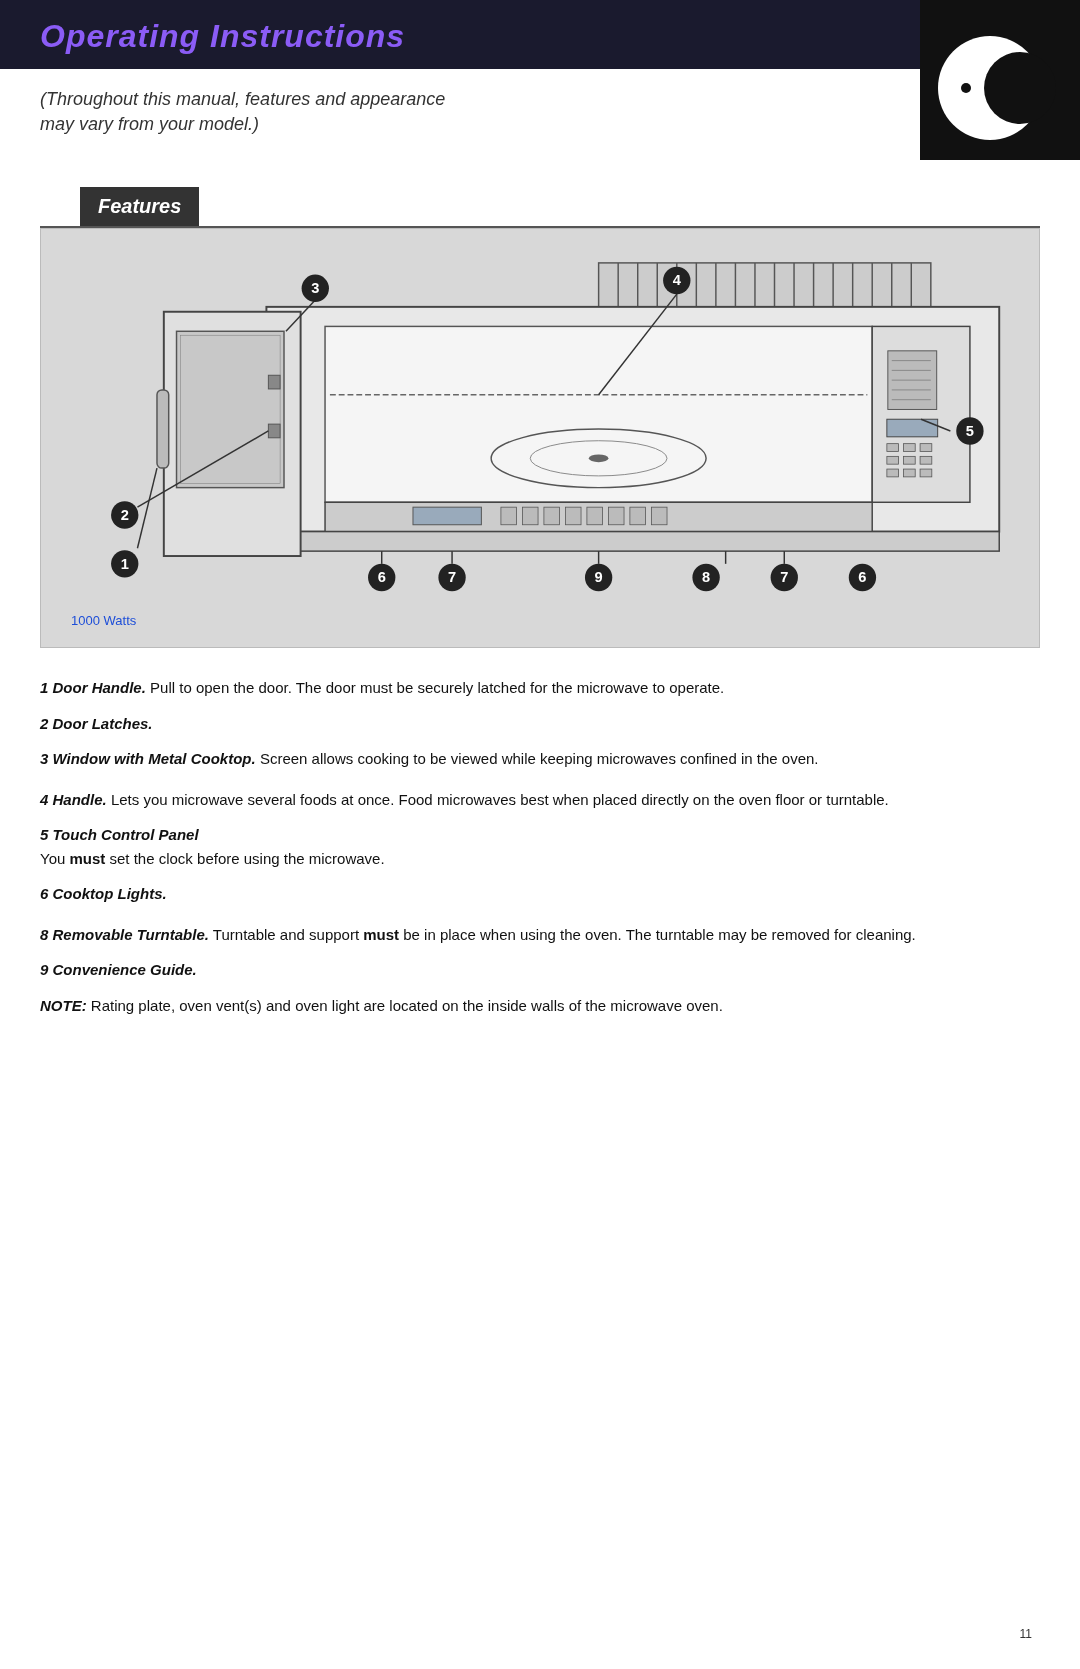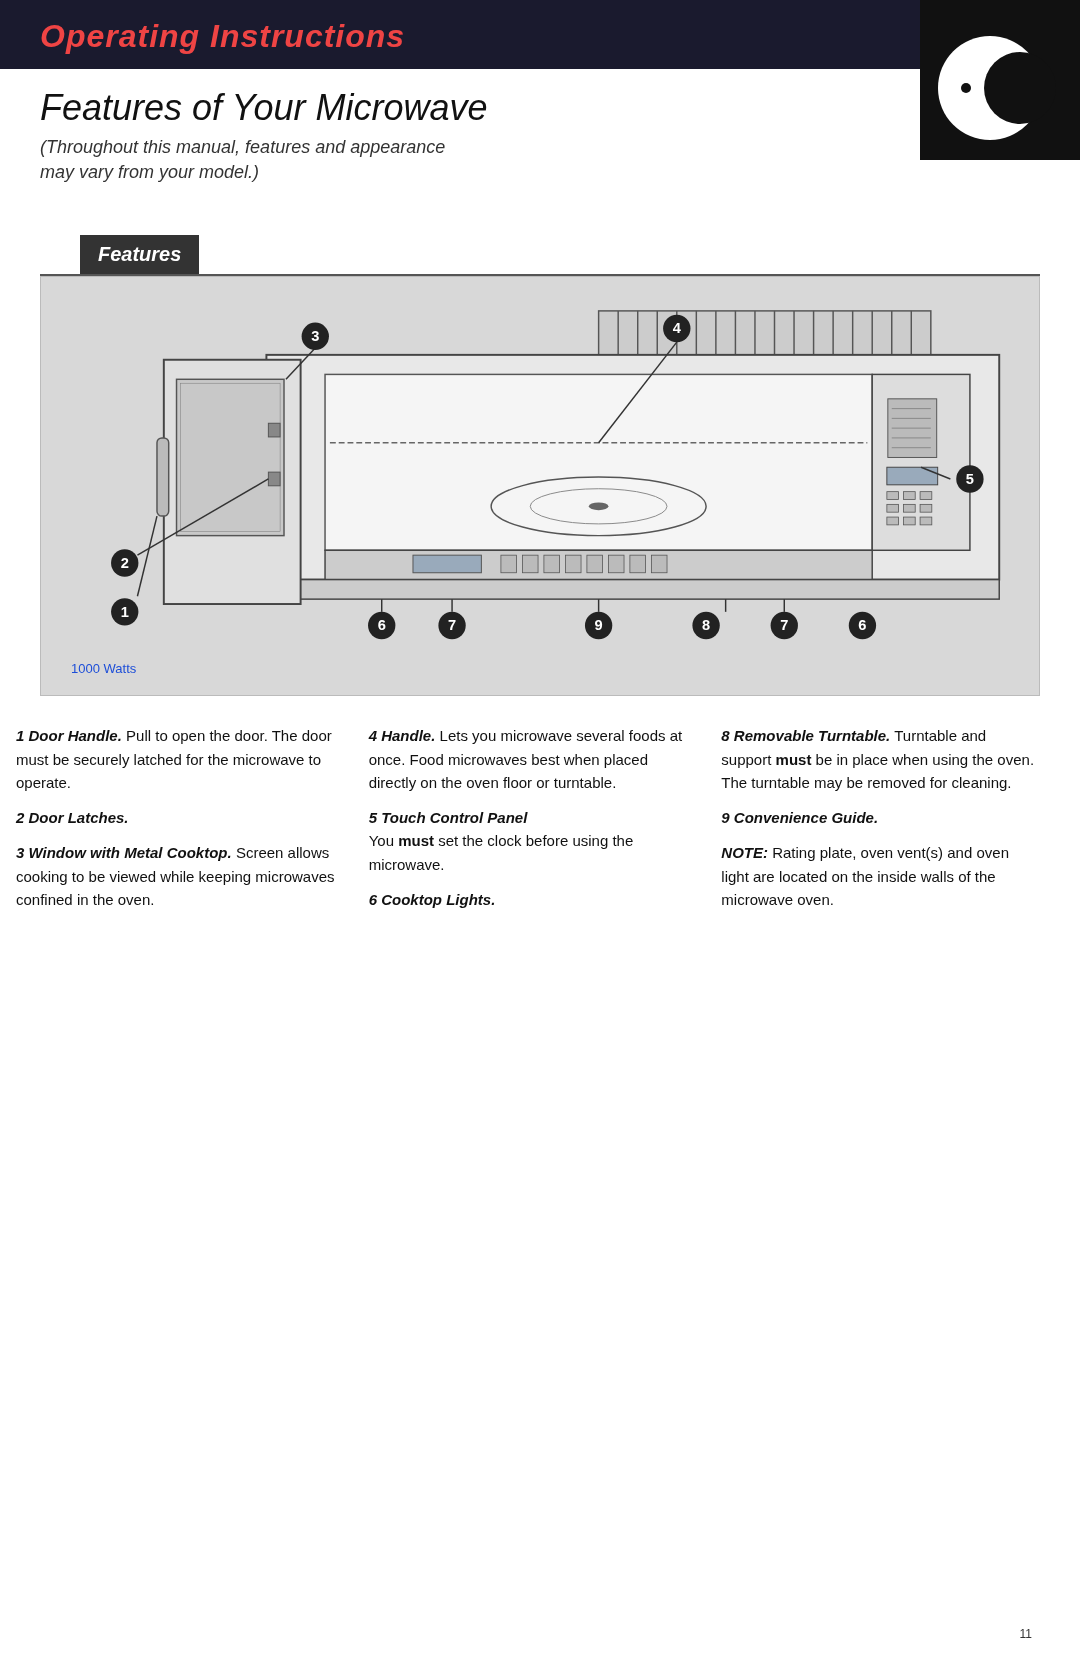--- a/index.html
+++ b/index.html
@@ -12,21 +12,21 @@
       overflow-x: hidden;
     }
 
     
     .header-bar {
       background: #1a1a2e;
       padding: 18px 40px 14px 40px;
       position: relative;
     }
     .header-bar h1 {
-      color: #ef4444;
+      color: #8b5cf6;
       font-style: italic;
       font-size: 32px;
       font-weight: 900;
       letter-spacing: 1px;
     }
 
     
     .logo-area {
       position: absolute;
       top: 0;
@@ -91,22 +91,23 @@
 
     .watts-label {
       font-size: 13px;
       color: #1d4ed8;
       margin-top: 4px;
     }
 
     
     .features-text {
       display: flex;
-      margin: 28px 40px 20px 16px;
-      gap: 16px;
+      flex-direction: column;
+      margin: 28px 40px 20px 40px;
+      gap: 6px;
     }
     .features-col {
       flex: 1;
       padding: 0 18px 0 0;
       font-size: 15px;
       color: #111;
       line-height: 1.55;
     }
     .features-col:last-child { padding-right: 0; }
 
@@ -149,21 +150,20 @@
       <circle cx="90" cy="78" r="36" fill="#111"></circle>
 
       <circle cx="36" cy="78" r="11" fill="white"></circle>
 
       <circle cx="36" cy="78" r="5" fill="#111"></circle>
     </svg>
   </div>
 </div>
 
 <div class="subtitle-area">
-  <h2>Features of Your Microwave</h2>
   <p>
     <span>(Throughout this manual, features and appearance</span><br>
     <span>may vary from your model.)</span>
   </p>
 </div>
 
 <div style="margin: 18px 40px 0 40px;">
   <div class="features-label-bar">
     <span>Features</span>
   </div>

